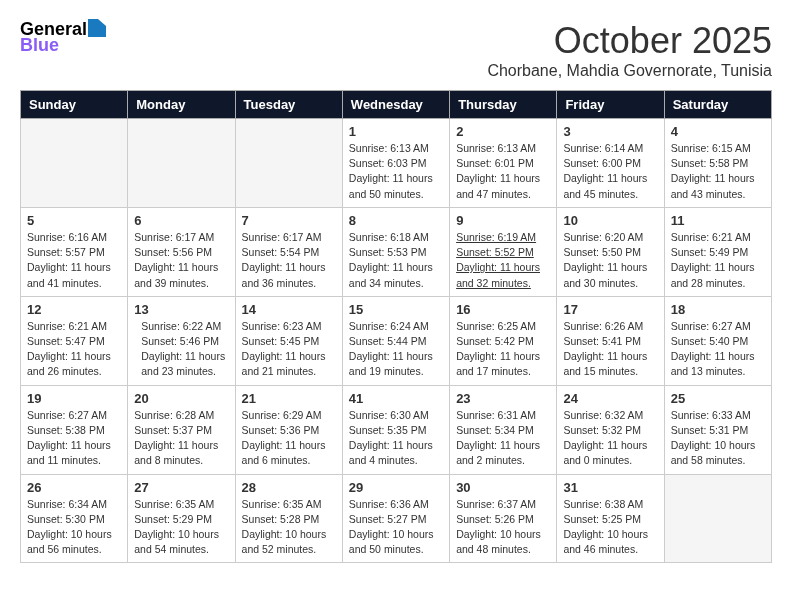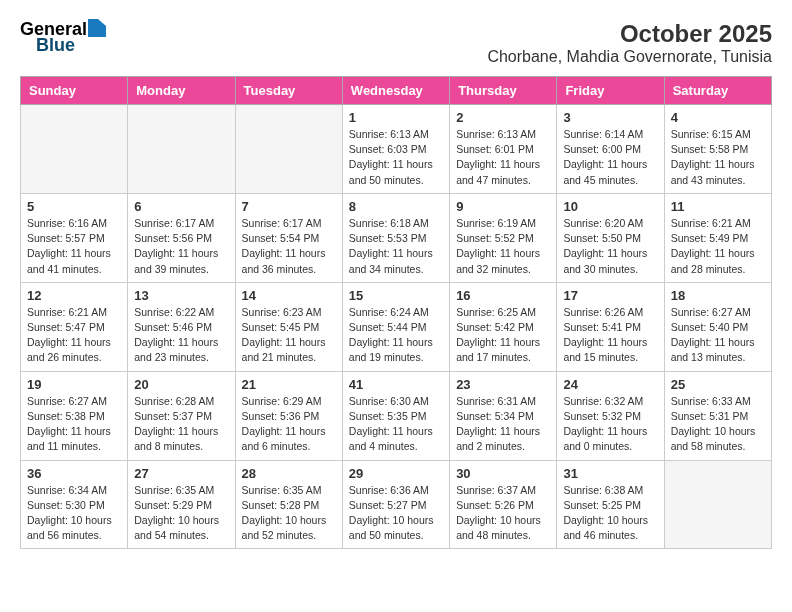--- a/index.html
+++ b/index.html
@@ -19,35 +19,35 @@
     .logo {
       display: flex;
       flex-direction: column;
       align-items: flex-start;
       line-height: 1;
     }
     .title-section {
       text-align: right;
     }
     .month-title {
-      font-size: 24px;
-      font-weight: bold;
+      font-size: 36px;
+      font-weight: normal;
       color: #333;
     }
     .subtitle {
       font-size: 16px;
       color: #333;
       margin-left: 32px;
     }
     .calendar {
       width: 100%;
       border-collapse: collapse;
     }
     .calendar th {
-      background-color: #ec4899;
+      background-color: #0f172a;
       color: #fff;
       text-align: left;
       padding: 6px 8px;
       font-size: 13px;
       font-weight: bold;
       border: 1px solid #aaa;
     }
     .calendar td {
       vertical-align: top;
       padding: 5px 6px;
@@ -76,21 +76,21 @@
 <body>
 
 <div class="header">
   <div class="logo">
     <div style="display:flex;align-items:center;">
       <span style="font-size:18px;font-weight:bold;color:#000000;">General</span>
       <svg width="18" height="18" viewBox="0 0 18 18" style="margin-left:1px;margin-top:-2px;">
         <polygon points="10,0 18,7 18,18 0,18 0,0" fill="#1a7abf"></polygon>
       </svg>
     </div>
-    <span style="font-size:18px;font-weight:bold;color:#0c4a6e;margin-top:-2px;margin-left:16px;">Blue</span>
+    <span style="font-size:18px;font-weight:bold;color:#8b5cf6;margin-top:-2px;">Blue</span>
   </div>
   <div class="title-section">
     <div class="month-title">October 2025</div>
     <div class="subtitle">Chorbane, Mahdia Governorate, Tunisia</div>
   </div>
 </div>
 
 <table class="calendar">
   <thead>
     <tr>
@@ -161,21 +161,21 @@
         </td>
         <td>
           <div class="day-number">8</div>
           <div class="day-info" style="white-space: pre-line;">Sunrise: 6:18 AM
 Sunset: 5:53 PM
 Daylight: 11 hours
 and 34 minutes.</div>
         </td>
         <td>
           <div class="day-number">9</div>
-          <div class="day-info" style="white-space: pre-line;">Sunrise: 6:19 AM
+          <div class="day-info" style="white-space: pre-line; text-decoration: underline;">Sunrise: 6:19 AM
 Sunset: 5:52 PM
 Daylight: 11 hours
 and 32 minutes.</div>
         </td>
         <td>
           <div class="day-number">10</div>
           <div class="day-info" style="white-space: pre-line;">Sunrise: 6:20 AM
 Sunset: 5:50 PM
 Daylight: 11 hours
 and 30 minutes.</div>
@@ -191,21 +191,21 @@
       <tr>
         <td>
           <div class="day-number">12</div>
           <div class="day-info" style="white-space: pre-line;">Sunrise: 6:21 AM
 Sunset: 5:47 PM
 Daylight: 11 hours
 and 26 minutes.</div>
         </td>
         <td>
           <div class="day-number">13</div>
-          <div class="day-info" style="white-space: pre-line;">Sunrise: 6:22 AM
+          <div class="day-info" style="white-space: pre-line; margin-left: 7px;">Sunrise: 6:22 AM
 Sunset: 5:46 PM
 Daylight: 11 hours
 and 23 minutes.</div>
         </td>
         <td>
           <div class="day-number">14</div>
           <div class="day-info" style="white-space: pre-line;">Sunrise: 6:23 AM
 Sunset: 5:45 PM
 Daylight: 11 hours
 and 21 minutes.</div>
@@ -285,21 +285,21 @@
         <td>
           <div class="day-number">25</div>
           <div class="day-info" style="white-space: pre-line;">Sunrise: 6:33 AM
 Sunset: 5:31 PM
 Daylight: 10 hours
 and 58 minutes.</div>
         </td>
       </tr>
       <tr>
         <td>
-          <div class="day-number">36</div>
+          <div class="day-number">26</div>
           <div class="day-info" style="white-space: pre-line;">Sunrise: 6:34 AM
 Sunset: 5:30 PM
 Daylight: 10 hours
 and 56 minutes.</div>
         </td>
         <td>
           <div class="day-number">27</div>
           <div class="day-info" style="white-space: pre-line;">Sunrise: 6:35 AM
 Sunset: 5:29 PM
 Daylight: 10 hours

